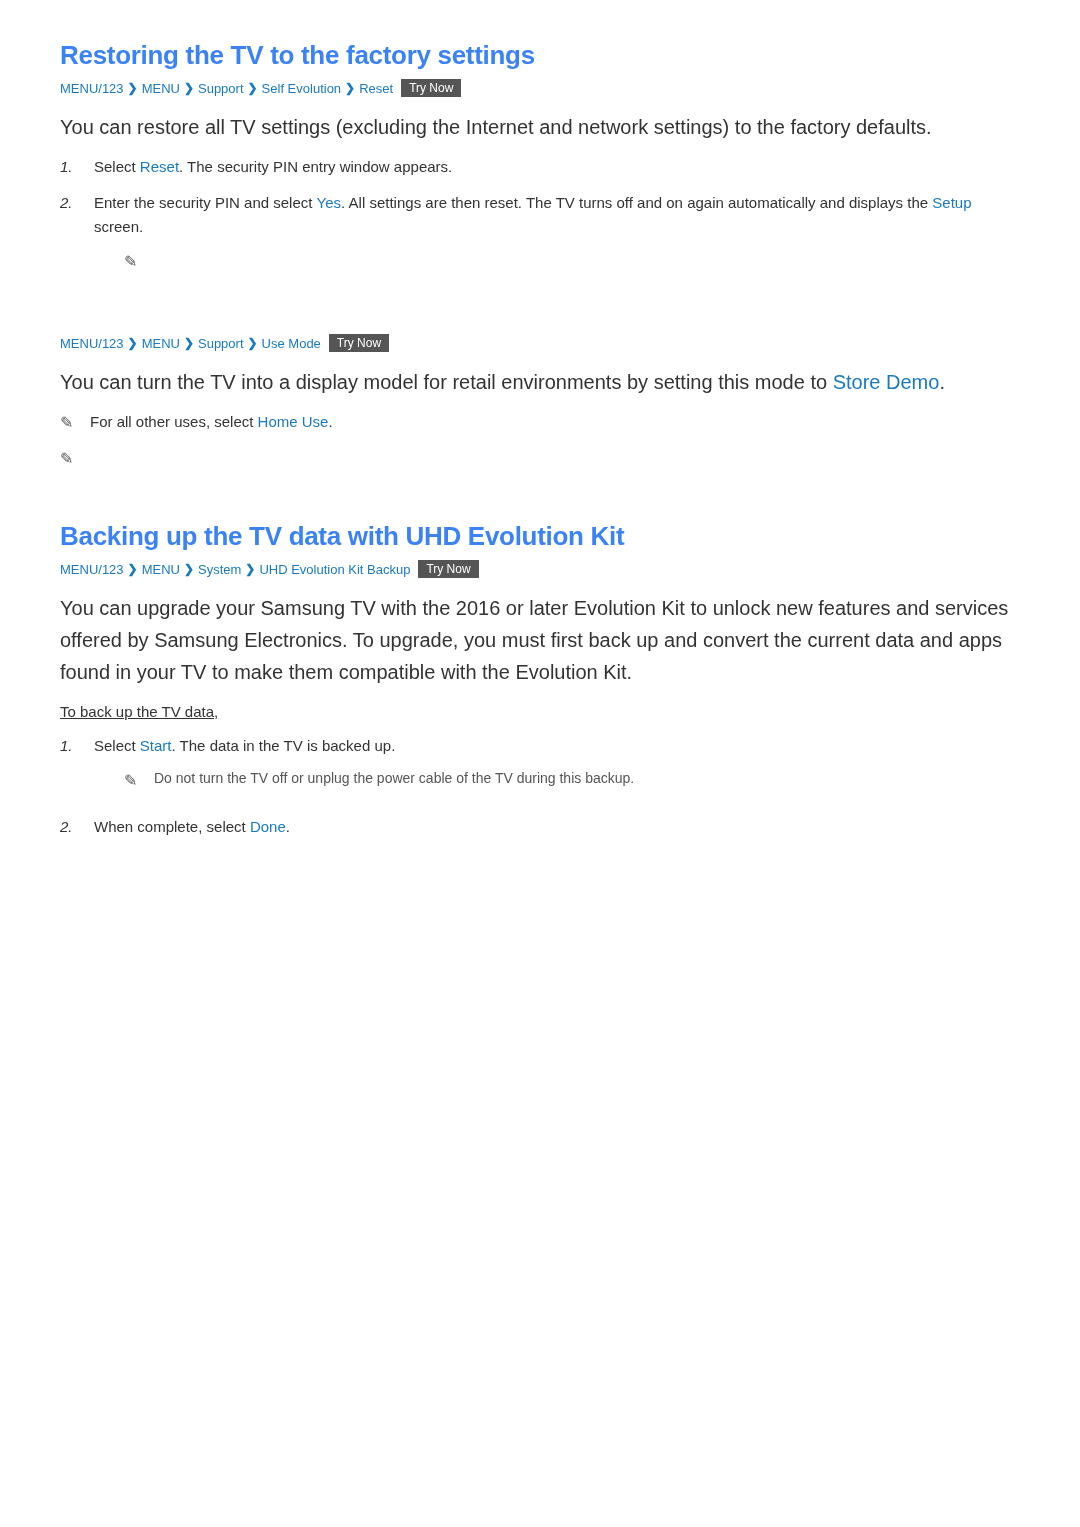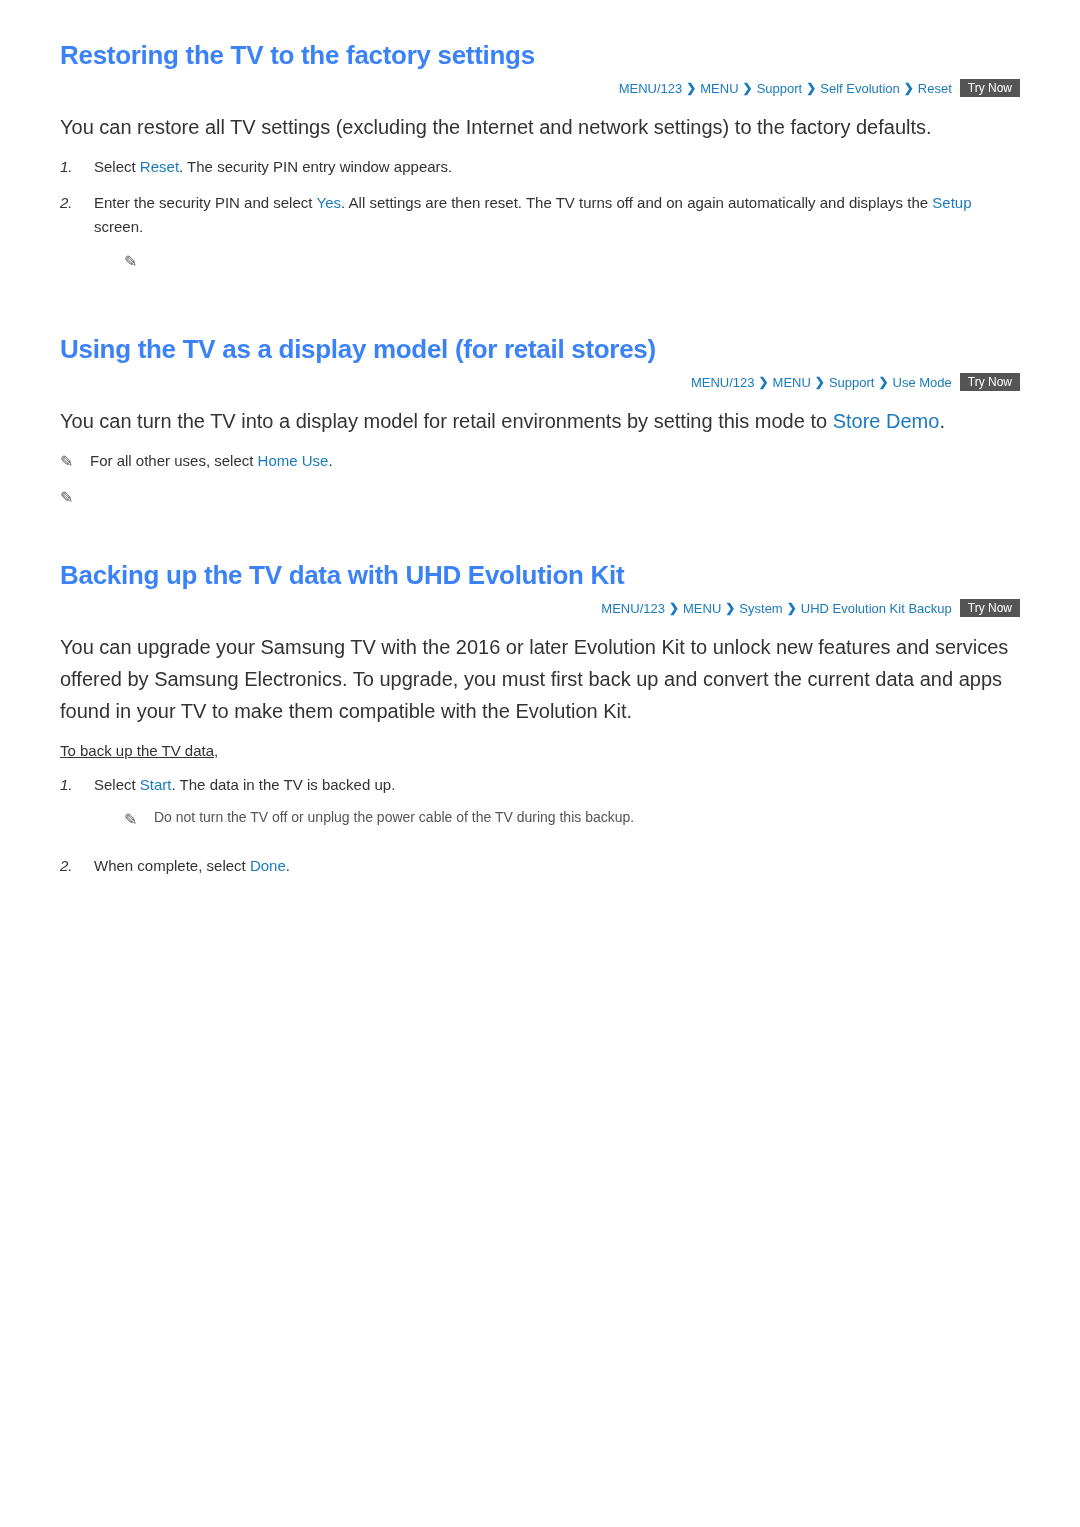--- a/index.html
+++ b/index.html
@@ -31,21 +31,20 @@
     }
 
     .breadcrumb {
       display: flex;
       align-items: center;
       gap: 4px;
       font-size: 13px;
       color: #1a7abf;
       margin-bottom: 14px;
       flex-wrap: wrap;
-      justify-content: flex-end;
     }
 
     .breadcrumb-item {
       color: #1a7abf;
       font-weight: 500;
     }
 
     .breadcrumb-sep {
       color: #1a7abf;
       font-weight: bold;
@@ -172,21 +171,20 @@
         Enter the security PIN and select <span class="highlight">Yes</span>. All settings are then reset. The TV turns off and on again automatically and displays the <span class="highlight">Setup</span> screen.
         <div class="note-block">
           <span class="note-icon">✎</span>
         </div>
       </span>
     </li>
   </ol>
 </div>
 
 <div class="section">
-  <div class="section-title">Using the TV as a display model (for retail stores)</div>
 
   <div class="breadcrumb">
     <span class="breadcrumb-item">MENU/123</span>
     <span class="breadcrumb-sep">❯</span>
     <span class="breadcrumb-item">MENU</span>
     <span class="breadcrumb-sep">❯</span>
     <span class="breadcrumb-item">Support</span>
     <span class="breadcrumb-sep">❯</span>
     <span class="breadcrumb-item">Use Mode</span>
     <span class="try-now-badge">Try Now</span>

